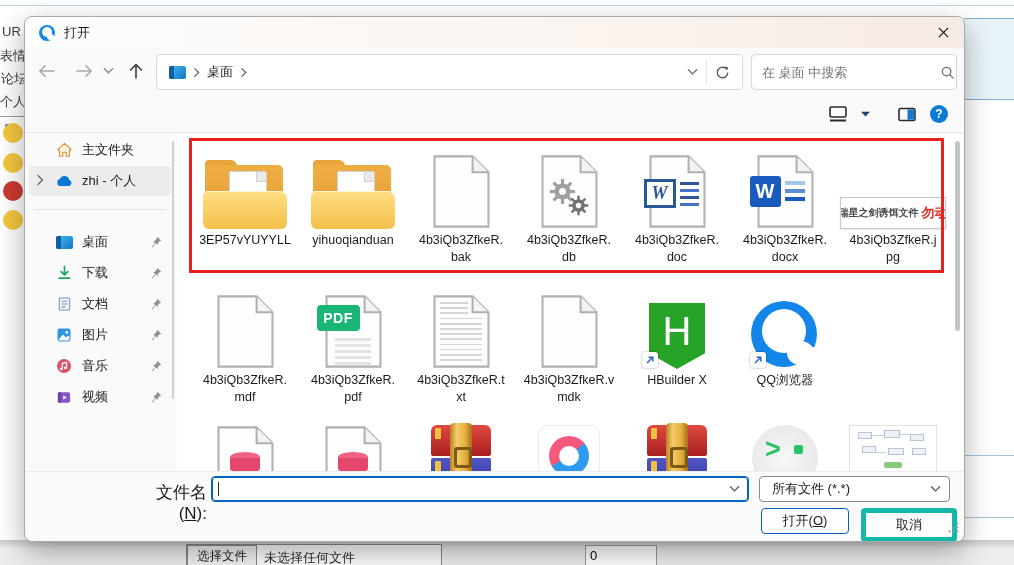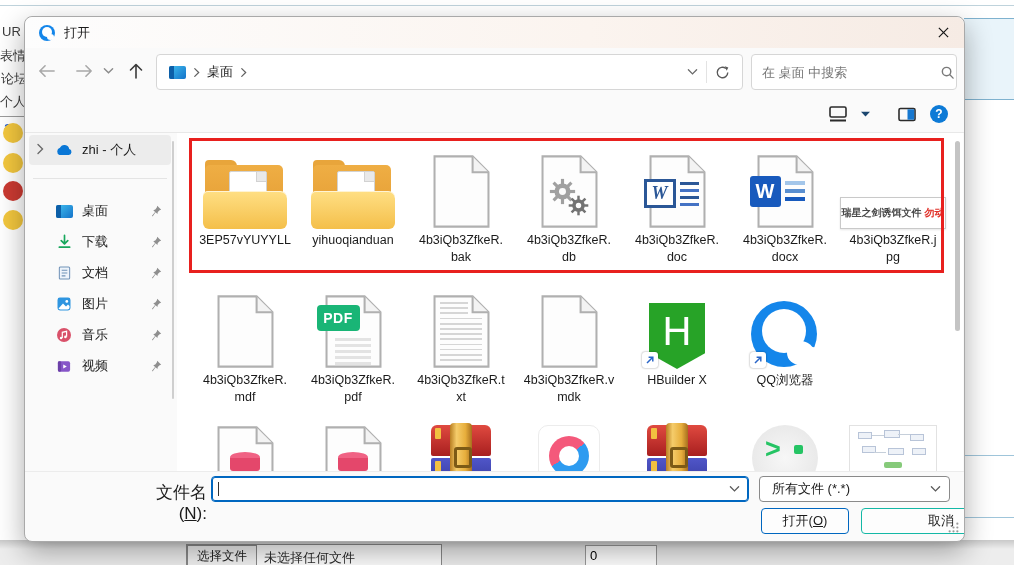--- a/index.html
+++ b/index.html
@@ -101,21 +101,21 @@
   .dlines i{display:block;width:20px;height:3.5px;}
   .dlines i:nth-child(1){background:#a3c6ea;} .dlines i:nth-child(2){background:#5a8fd0;} .dlines i:nth-child(3){background:#185abd;}
   .pdf-badge{position:absolute;left:-8px;top:11px;width:43px;height:26px;background:#19b576;border-radius:4px;color:#fff;
     font-weight:bold;font-size:14px;letter-spacing:.5px;display:flex;align-items:center;justify-content:center;}
   .pdf-lines{position:absolute;left:10px;top:44px;display:flex;flex-direction:column;gap:3px;}
   .pdf-lines i{display:block;width:36px;height:3px;background:#e3e3e3;}
   .txt-lines{position:absolute;left:7px;top:8px;display:flex;flex-direction:column;gap:3.4px;}
   .txt-lines i{display:block;height:1.8px;background:#d6d6d6;}
   .jpg-thumb{width:104px;height:30px;background:#fff;border:1px solid #c9c9c9;box-shadow:0 1px 2px rgba(0,0,0,.10);
     display:flex;align-items:center;justify-content:center;gap:3px;white-space:nowrap;overflow:hidden;}
-  .jt-text{font-size:10px;font-weight:bold;color:#4a4a4a;} .jt-warn{font-size:10px;font-weight:bold;color:#e03028;}
+  .jt-text{font-size:10px;font-weight:bold;color:#4a4a4a;} .jt-warn{font-size:13px;font-weight:bold;color:#e03028;}
   .chrome-ic{position:relative;width:68px;height:68px;border-radius:50%;
     background:conic-gradient(from 90deg,#fbbc05 0 120deg,#34a853 0 240deg,#ea4335 0);}
   .ch-w{position:absolute;inset:16px;background:#fff;border-radius:50%;display:flex;align-items:center;justify-content:center;}
   .ch-b{width:26px;height:26px;border-radius:50%;background:#4285f4;}
   .hb-ic{width:56px;height:66px;background:#27a327;clip-path:polygon(0 0,100% 0,100% 76%,50% 100%,0 76%);
     color:#fff;font-size:40px;line-height:56px;text-align:center;}
   .qq-ic{position:relative;width:72px;height:68px;}
   .qq-blue{position:absolute;left:2px;top:0;width:66px;height:66px;border-radius:50%;background:#1486ea;}
   .qq-moon{position:absolute;left:13px;top:8px;width:44px;height:44px;border-radius:50%;background:#fff;}
   .qq-c1{position:absolute;left:38px;top:40px;width:27px;height:24px;border-radius:50%;background:#fff;}
@@ -148,21 +148,21 @@
     box-shadow:inset 0 0 0 1px #0067c0;display:flex;align-items:center;}
   .fname-combo input{flex:1;border:none;outline:none;font-size:13px;padding-left:6px;font-family:inherit;background:transparent;}
   .caret{position:absolute;left:6px;top:5px;width:1px;height:14px;background:#333;}
   .combo-chev{margin-right:8px;display:flex;}
   .ftype{position:absolute;left:734px;top:459px;width:189px;height:24px;background:#fff;border:1px solid #8a8a8a;border-radius:4px;
     display:flex;align-items:center;justify-content:space-between;font-size:13px;cursor:pointer;}
   .ftype span{margin-left:12px;} .ftype .combo-chev{margin-right:8px;}
   .btn{position:absolute;top:491px;width:86px;height:24px;border-radius:4px;background:#fdfdfd;font-size:13px;
     display:flex;align-items:center;justify-content:center;cursor:pointer;}
   .btn-open{left:736px;border:1px solid #0067c0;}
-  .btn-cancel{left:836px;border:1px solid #14b8a6;padding-left:36px;}
+  .btn-cancel{left:836px;border:5px solid #14b8a6;}
   .u{text-decoration:underline;}
   .grip{position:absolute;right:5px;bottom:5px;}
 </style>
 </head>
 <body>
 
 <div id="stage">
 
   <div class="bg-topline"></div>
   <span class="bg-lefttext" style="left:2px;top:24px;">UR</span>
@@ -277,20 +277,28 @@
             <rect x="9.5" y="1.8" width="6.7" height="10.4" fill="#1778d0"></rect>
           </svg>
       </span>
       <span class="help-circle">
           <span>?</span>
         </span>
     </div>
     <div class="tool-sep"></div>
 
     <div class="sidebar">
+        <div class="side-row">
+          <span class="side-ic">
+            <svg width="17" height="16" viewBox="0 0 16 16">
+              <path d="M8 1.4 14.6 7.3 13.4 8.6 13 8.2V14.3H9.7V10.3H6.3V14.3H3V8.2l-.4.4L1.4 7.3Z" fill="#fdf3e3" stroke="#d98f2e" stroke-width="1.1" stroke-linejoin="round"></path>
+            </svg>
+          </span>
+          <span class="side-lab">主文件夹</span>
+        </div>
         <div class="side-row sel">
           <span class="srow-chev">
             <svg width="8" height="12" viewBox="0 0 8 12">
               <path d="M2 1.5 6.5 6 2 10.5" stroke="#6a6a6a" stroke-width="1.4" fill="none" stroke-linecap="round"></path>
             </svg>
           </span>
           <span class="side-ic">
             <svg width="19" height="12" viewBox="0 0 20 12">
               <path d="M5 11.5h10.2a3.3 3.3 0 0 0 .6-6.5A5.4 5.4 0 0 0 5.5 3.6 4.2 4.2 0 0 0 5 11.5Z" fill="#0a77d6"></path>
             </svg>

